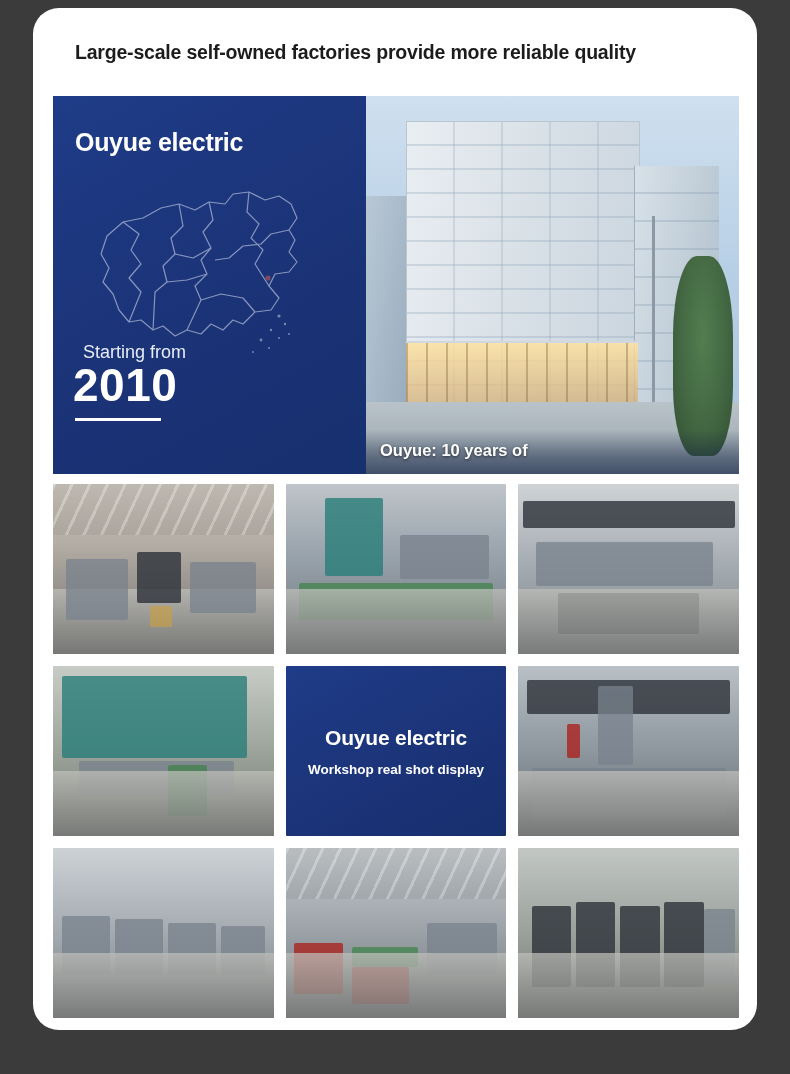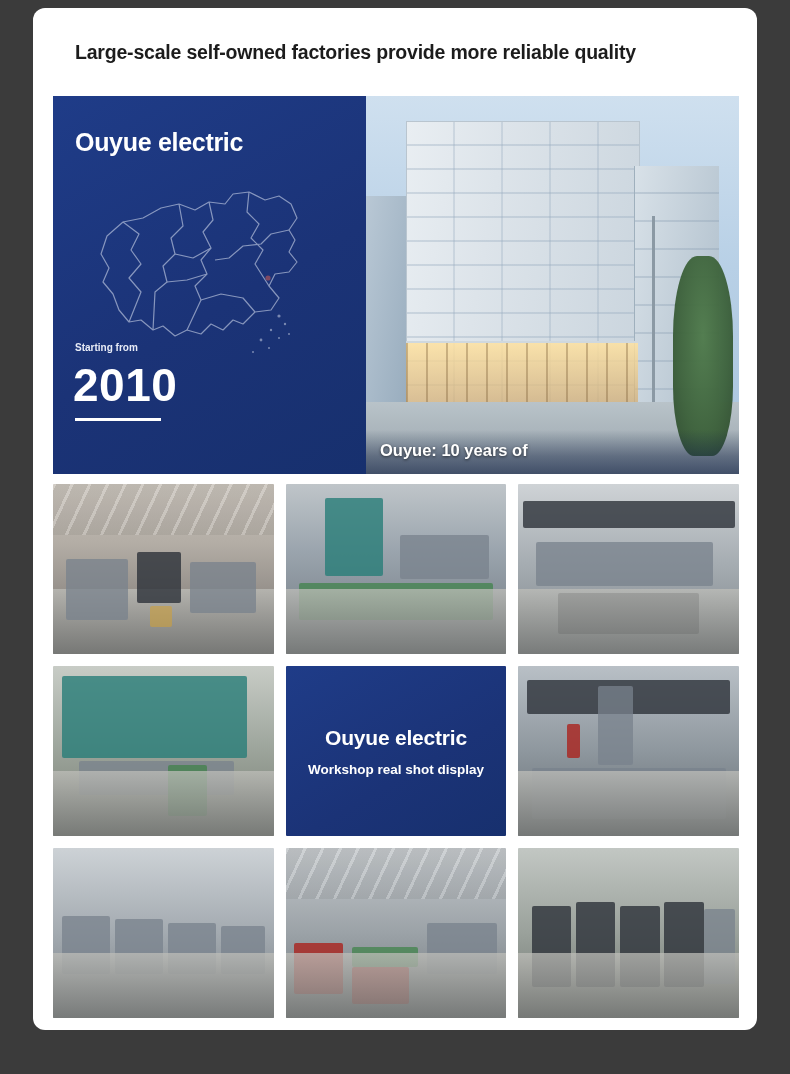--- a/index.html
+++ b/index.html
@@ -16,21 +16,21 @@
     overflow: hidden;
     box-sizing: border-box;
   }
   .card {
     position: absolute;
     left: 33px;
     top: 8px;
     width: 724px;
     height: 1022px;
     background: #ffffff;
-    border-radius: 12px;
+    border-radius: 26px;
     box-sizing: border-box;
     padding: 0;
     overflow: hidden;
   }
   .headline {
     position: absolute;
     left: 42px;
     top: 33px;
     font-size: 19.5px;
     font-weight: bold;
@@ -68,25 +68,25 @@
     position: absolute;
     left: 30px;
     top: 78px;
     width: 260px;
     height: 200px;
     opacity: 0.55;
   }
   .map-wrap svg { width: 100%; height: 100%; display: block; }
   .starting {
     position: absolute;
-    left: 22px;
+    left: 30px;
     top: 246px;
     color: #e8ecf7;
-    font-size: 10px;
-    font-weight: bold;
+    font-size: 18px;
+    font-weight: normal;
   }
   .year {
     position: absolute;
     left: 20px;
     top: 262px;
     color: #ffffff;
     font-size: 46px;
     font-weight: bold;
     letter-spacing: 0.5px;
   }

